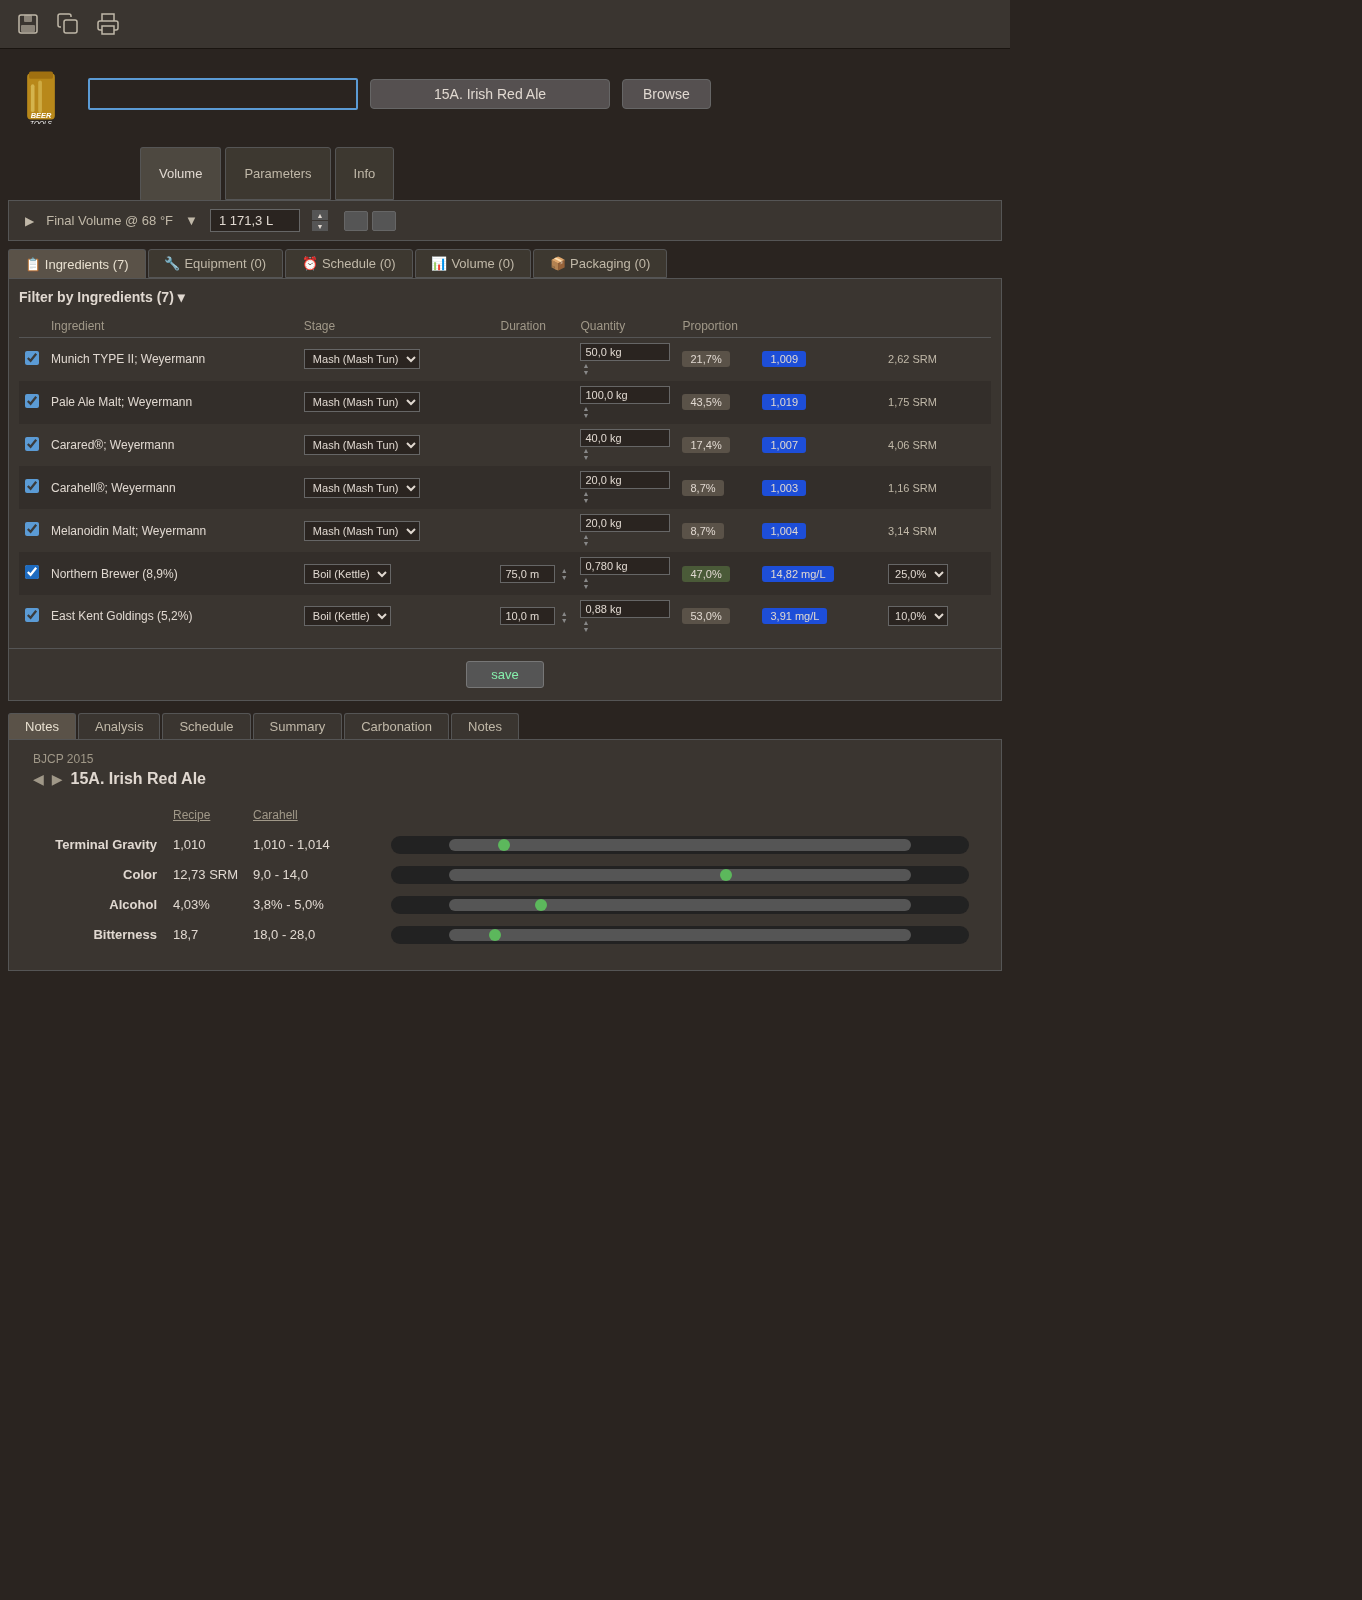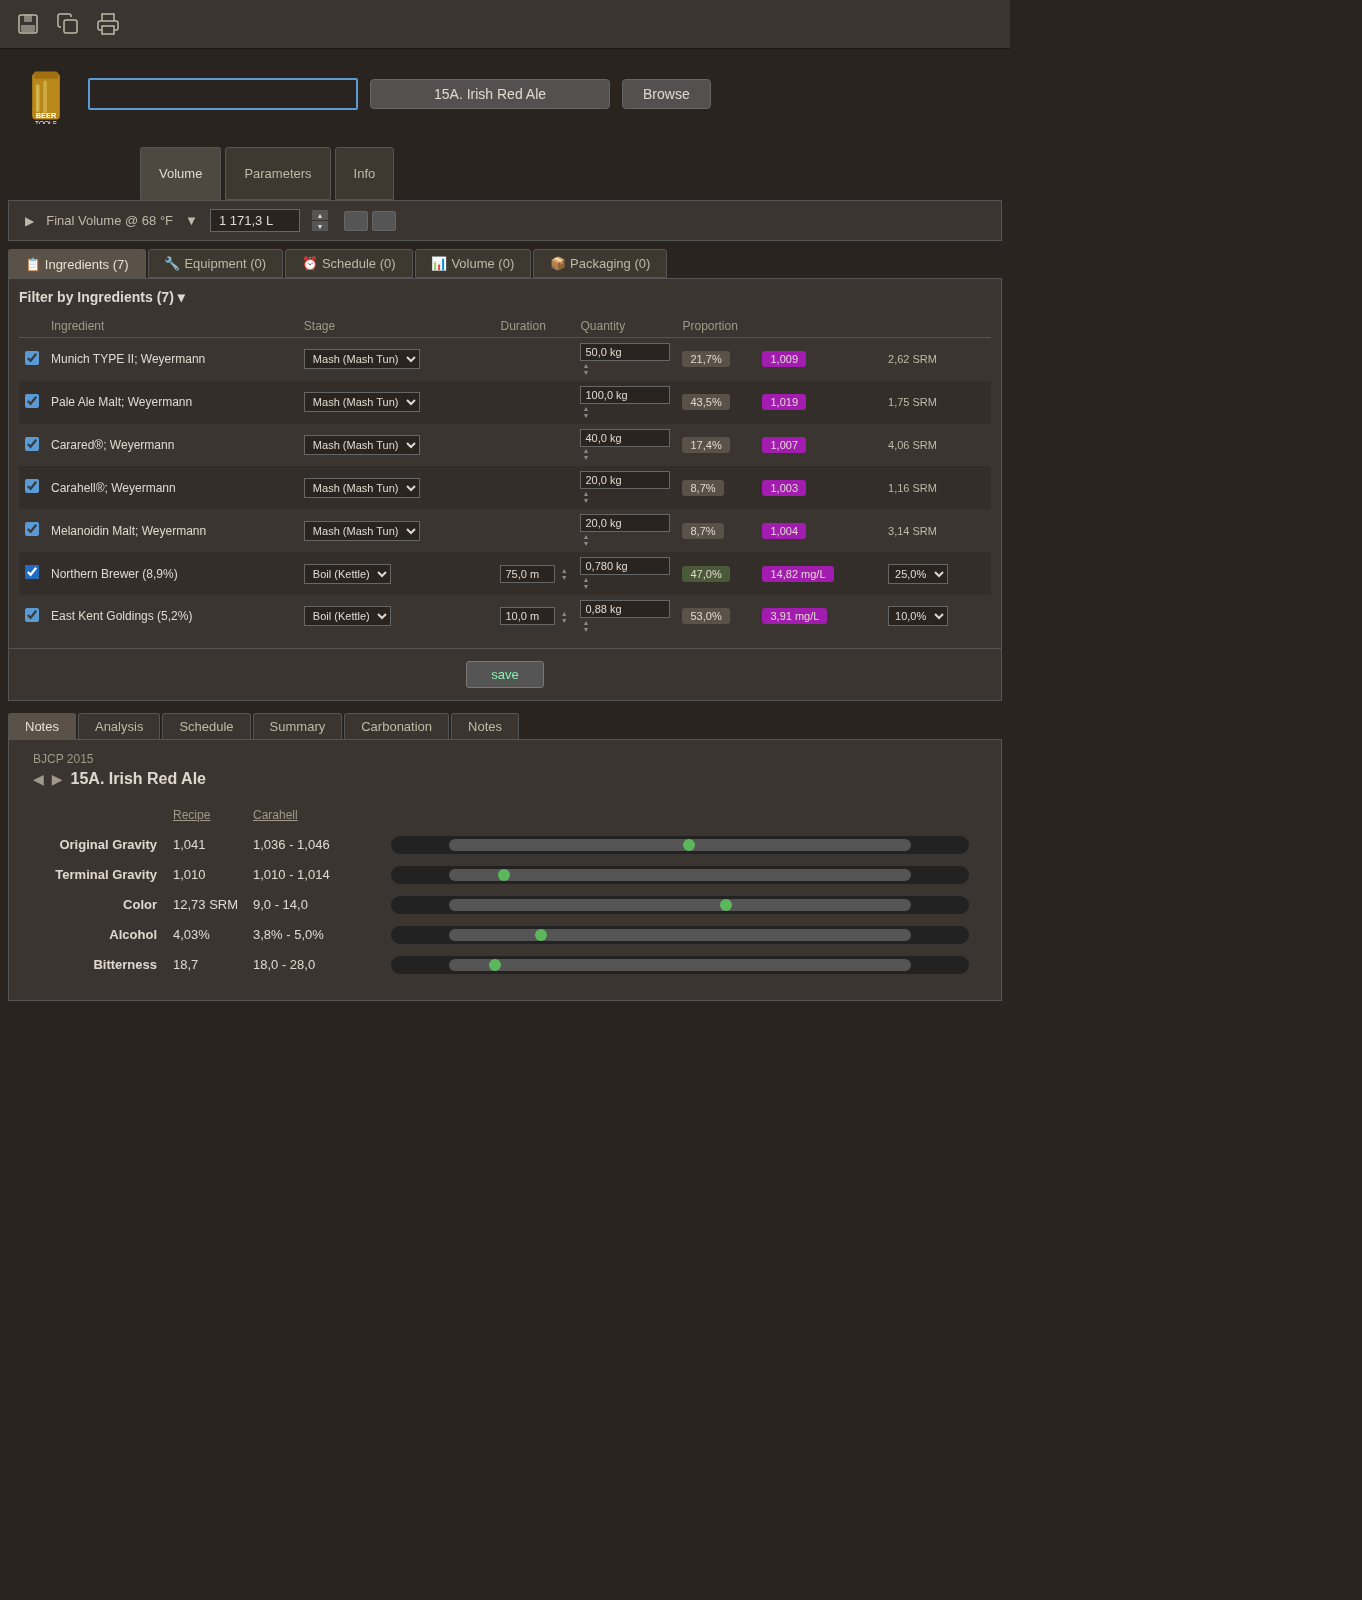--- a/index.html
+++ b/index.html
@@ -38,21 +38,21 @@
       padding: 10px 16px;
       display: flex;
       align-items: center;
       gap: 12px;
     }
     .beer-logo {
       width: 60px;
       height: 70px;
       display: flex;
       align-items: center;
-      justify-content: center;
+      font-style: italic;
     }
     .beer-logo svg {
       width: 50px;
       height: 60px;
     }
     .recipe-name-input {
       background: transparent;
       border: 2px solid #5b9bd5;
       color: #e0d8d0;
       font-size: 14px;
@@ -263,21 +263,21 @@
       color: #e0d8d0;
       padding: 2px 8px;
       border-radius: 3px;
       font-size: 11px;
       display: inline-block;
     }
     .prop-badge.green {
       background: #4a5a38;
     }
     .value-badge {
-      background: #a21caf;
+      background: #1d4ed8;
       color: #e0d8d0;
       padding: 2px 8px;
       border-radius: 3px;
       font-size: 11px;
       display: inline-block;
     }
     .srm-text {
       color: #c0b8a8;
       font-size: 11px;
     }
@@ -750,31 +750,20 @@
 
     <div class="stats-header-row">
       <div></div>
       <div class="stats-header">Recipe</div>
       <div class="stats-header">Carahell</div>
       <div></div>
     </div>
 
     <div id="stats-rows">
         <div class="stat-row">
-    <div class="stat-label">Original Gravity</div>
-    <div class="stat-value">1,041</div>
-    <div class="stat-guideline">1,036 - 1,046</div>
-    <div class="stat-slider-container">
-      <div class="stat-slider">
-        <div class="slider-track" style="left:10%; width:80%;"></div>
-        <div class="slider-dot" style="left:51.6%;"></div>
-      </div>
-    </div>
-  </div>
-        <div class="stat-row">
     <div class="stat-label">Terminal Gravity</div>
     <div class="stat-value">1,010</div>
     <div class="stat-guideline">1,010 - 1,014</div>
     <div class="stat-slider-container">
       <div class="stat-slider">
         <div class="slider-track" style="left:10%; width:80%;"></div>
         <div class="slider-dot" style="left:19.6%;"></div>
       </div>
     </div>
   </div>

